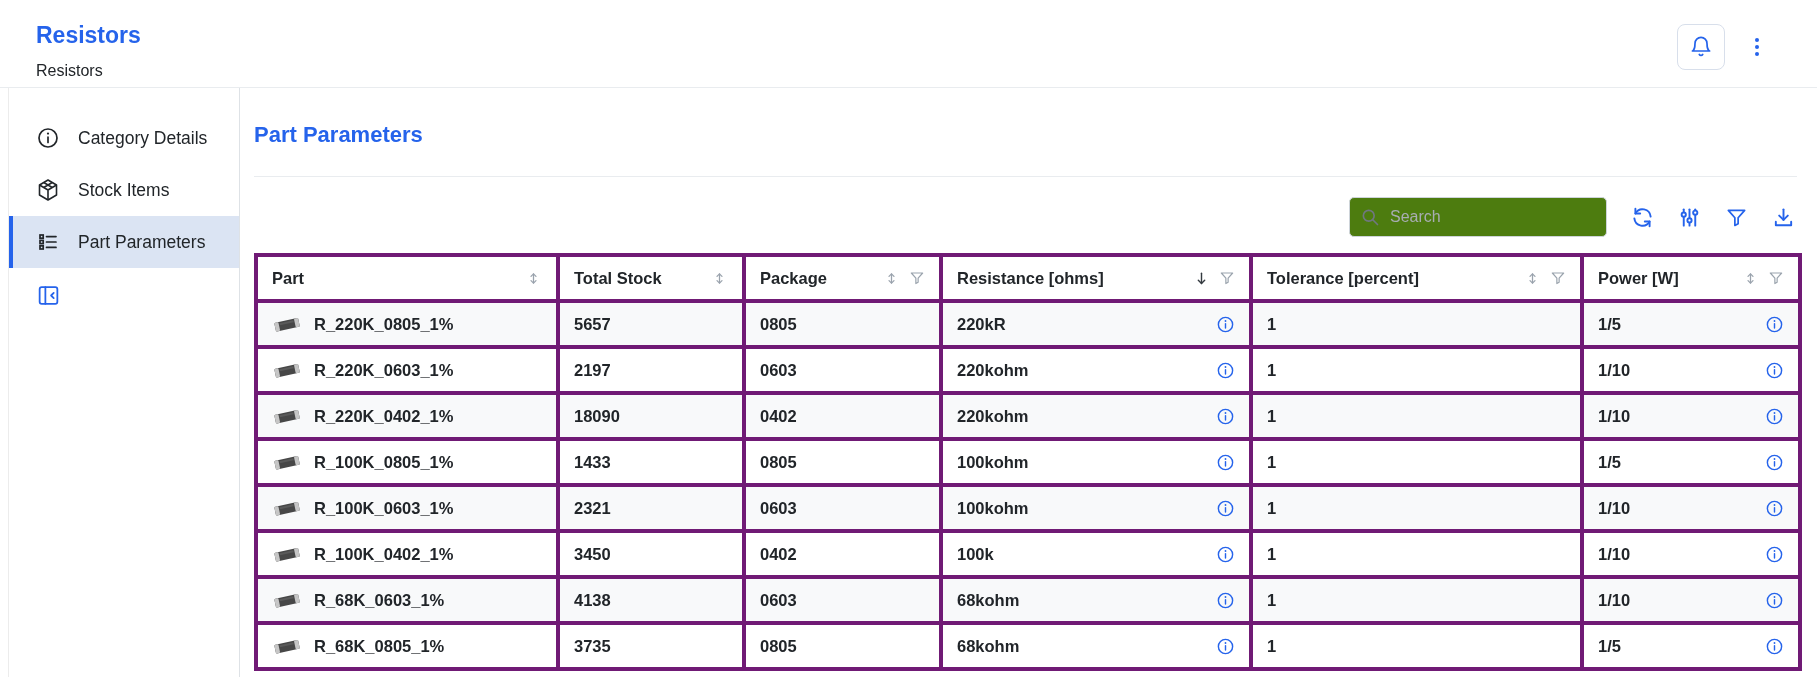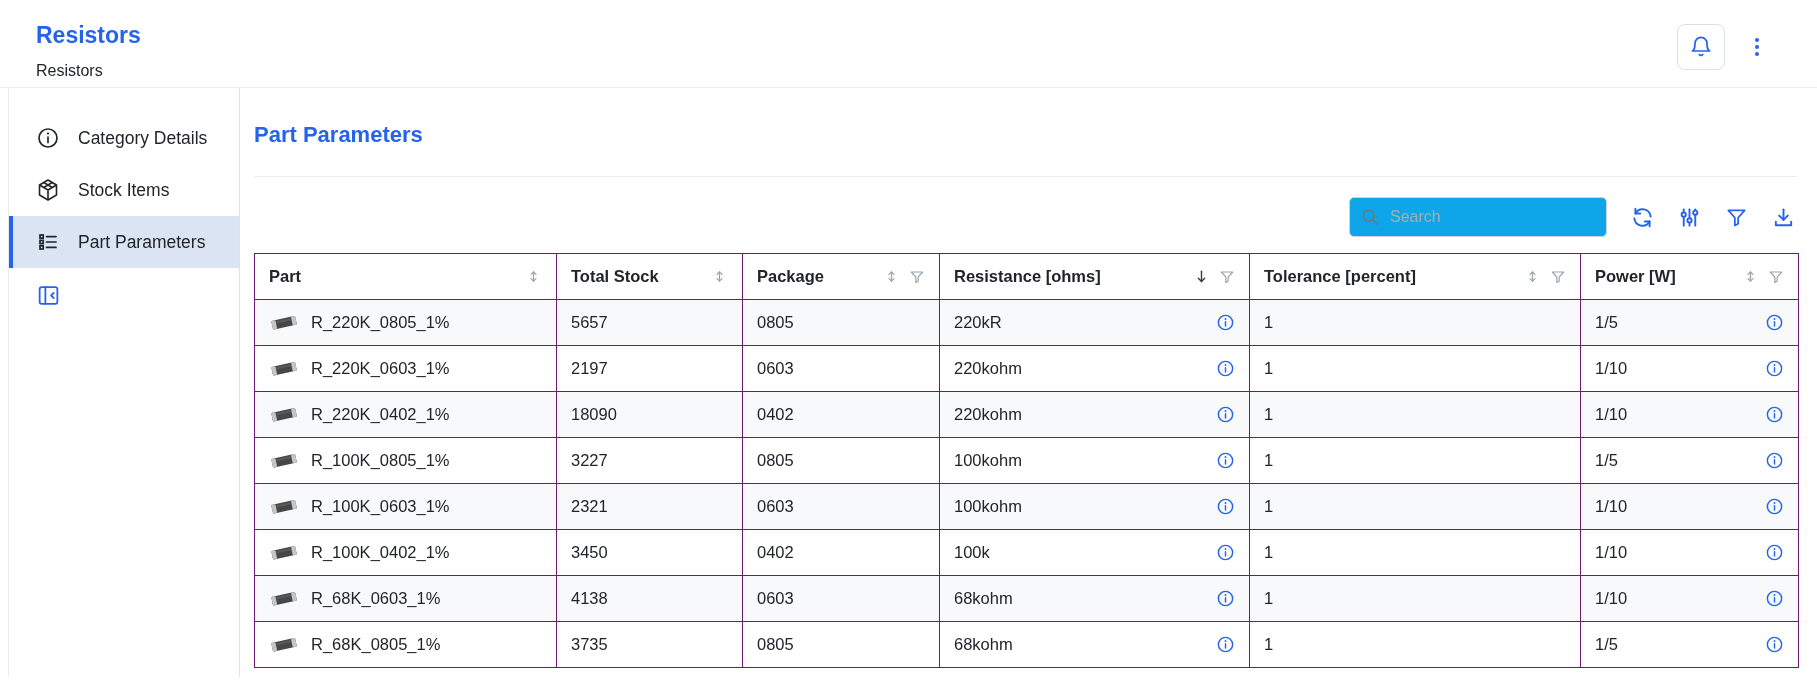--- a/index.html
+++ b/index.html
@@ -46,46 +46,46 @@
   .collapse-btn{margin:15px 0 0 27px;border:none;background:none;padding:0;color:var(--accent);cursor:pointer;display:flex;}
   .collapse-btn svg{width:25px;height:25px;}
 
   
   .main{flex:1;min-width:0;padding:30px 20px 0 14px;}
   .section-title{margin:4px 0 0;font-size:22px;font-weight:700;color:var(--accent);}
   .divider{border:none;border-top:1px solid #e9ecef;margin:28px 0 0;}
   .toolbar{display:flex;justify-content:flex-end;align-items:center;gap:24px;margin:20px 2px 16px;}
   .search-box{
     display:flex;align-items:center;gap:8px;width:258px;height:40px;
-    border:1px solid #ced4da;border-radius:5px;padding:0 10px;background:#0ea5e9;
+    border:1px solid #ced4da;border-radius:5px;padding:0 10px;background:#4d7c0f;
   }
   .search-box .search-glyph{display:flex;color:#707780;}
   .search-box svg{width:20px;height:20px;flex-shrink:0;}
   .search-box input{border:none;outline:none;flex:1;min-width:0;font-size:16px;font-family:inherit;color:#212529;background:transparent;}
   .search-box input::placeholder{color:#a8adb3;}
   .toolbar-buttons{display:flex;align-items:center;gap:24px;}
   .tool-btn{border:none;background:none;padding:0;cursor:pointer;color:var(--accent);display:flex;}
   .tool-btn svg{width:23px;height:23px;display:block;}
 
   
   table{width:100%;border-collapse:collapse;table-layout:fixed;}
   th,td{
-    border:1px solid #701a75;padding:0 14px;height:46px;
+    border:4px solid #701a75;padding:0 14px;height:46px;
     text-align:left;font-size:16.5px;white-space:nowrap;overflow:hidden;
   }
   th{font-weight:700;background:#fff;cursor:pointer;}
   tbody tr:nth-child(odd){background:var(--row-alt);}
   .th-inner{display:flex;align-items:center;width:100%;}
   .th-icons{margin-left:auto;display:flex;align-items:center;gap:9px;padding-left:8px;}
   .sort-idle{color:#9aa3ad;display:flex;}
   .sort-active{color:#343a40;display:flex;}
   .sort-idle svg,.sort-active svg{width:17px;height:17px;display:block;}
   .th-funnel{color:#9aa3ad;display:flex;cursor:pointer;}
   .th-funnel svg{width:16px;height:16px;display:block;}
-  .cell{display:flex;align-items:center;gap:12px;}
+  .cell{display:flex;align-items:center;gap:12px;font-weight:bold;}
   .cell.with-info{justify-content:space-between;gap:16px;}
   .chip-icon{display:flex;flex-shrink:0;}
   .chip-icon svg{width:30px;height:19px;display:block;}
   .cell-info{color:var(--accent);display:flex;cursor:pointer;flex-shrink:0;}
   .cell-info svg{width:19px;height:19px;display:block;}
 </style>
 </head>
 <body>
 
 <div class="app">
@@ -516,21 +516,21 @@
                         <rect x="24.5" y="5.5" width="4.5" height="9.5" rx="1" fill="#c6c6c6"></rect>
                         <rect x="8.5" y="7" width="15" height="2.2" fill="#5a5a5a"></rect>
                       </g>
                     </svg>
                   </span>
                   <span>R_100K_0805_1%</span>
                 </div>
               </td>
               <td>
                 <div class="cell">
-                  <span>3227</span>
+                  <span>1433</span>
                 </div>
               </td>
               <td>
                 <div class="cell">
                   <span>0805</span>
                 </div>
               </td>
               <td>
                 <div class="cell with-info">
                   <span>100kohm</span>

